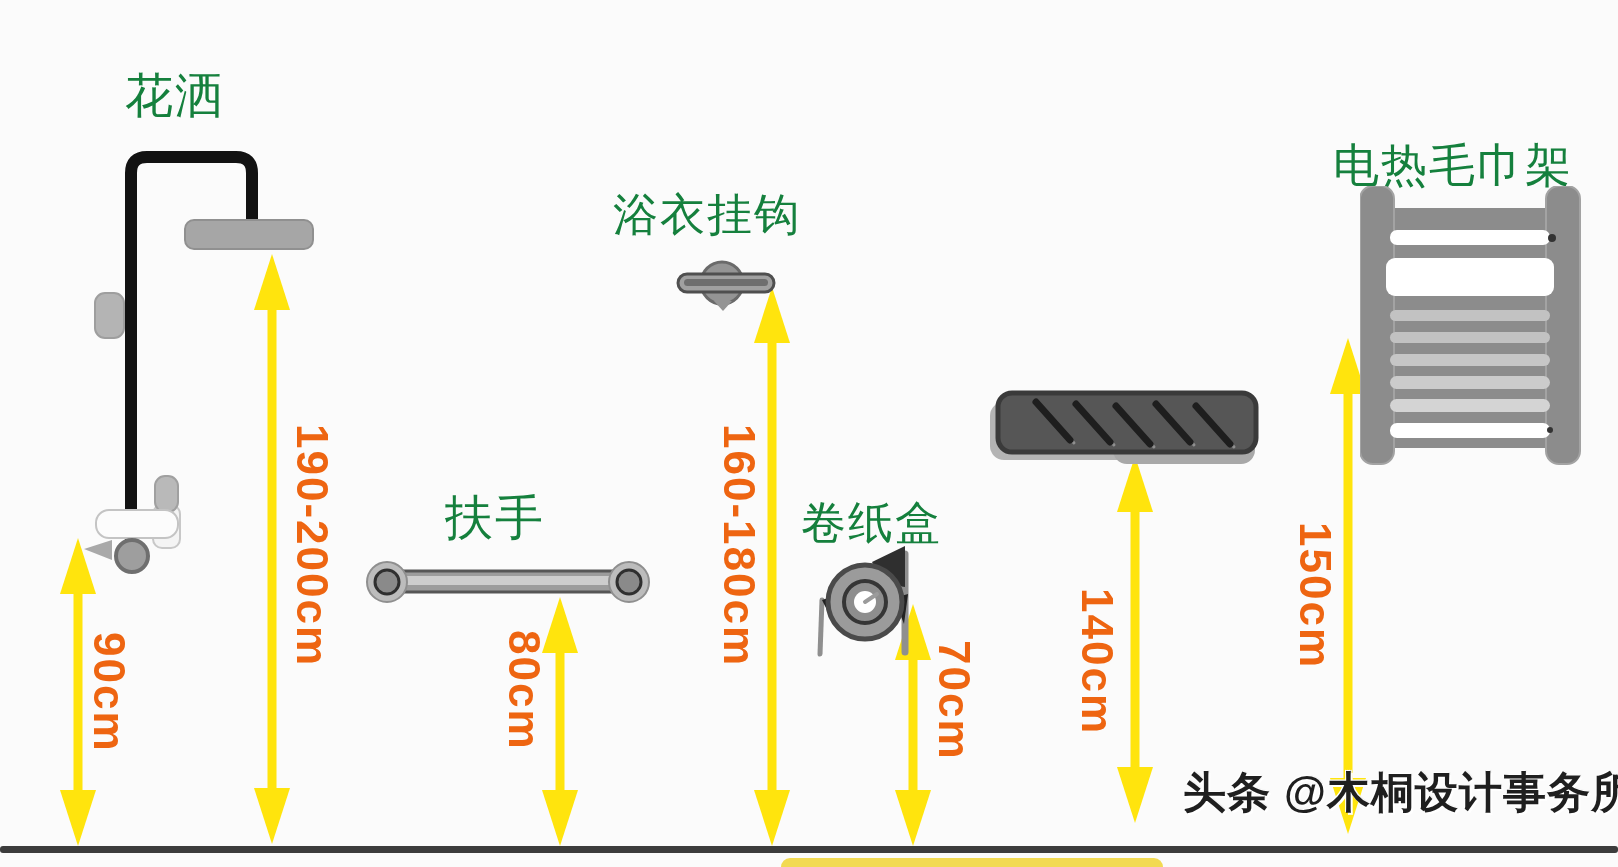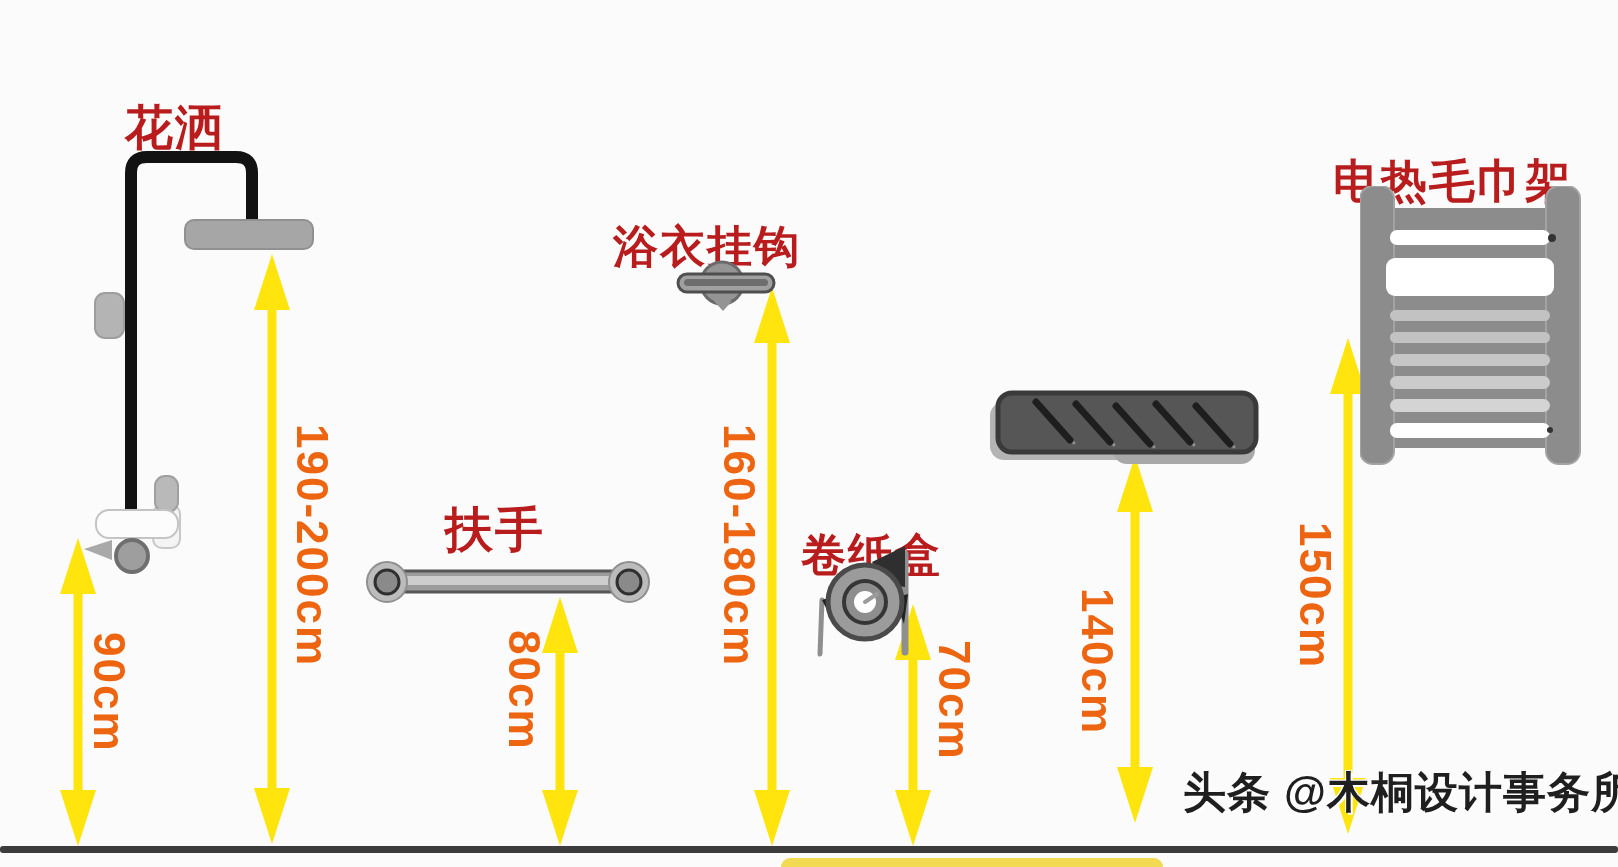--- a/index.html
+++ b/index.html
@@ -3,22 +3,22 @@
 <meta charset="utf-8">
 <style>
   html,body{margin:0;padding:0;background:#e9e9e9;}
   #stage{
     position:relative;width:1618px;height:867px;overflow:hidden;
     background:#fbfbfb;
     font-family:"Liberation Sans","DejaVu Sans",sans-serif;
   }
   .abs{position:absolute;}
   .fixture-label{
-    position:absolute;color:#b91c1c;font-weight:bold;white-space:nowrap;
-    letter-spacing:2px;line-height:1;margin-top:32px;
+    position:absolute;color:#15803d;font-weight:normal;white-space:nowrap;
+    letter-spacing:2px;line-height:1;
   }
   .dim-label{
     position:absolute;color:#EE6511;font-weight:bold;white-space:nowrap;
     writing-mode:vertical-rl;text-orientation:mixed;line-height:1;
     font-size:44px;width:48px;text-align:left;letter-spacing:2px;
   }
   .arrow-svg{position:absolute;display:block;}
   #floor-line{position:absolute;left:0;top:846px;width:1618px;height:7px;background:#3c3c3c;border-radius:3px;}
   #bottom-strip{position:absolute;left:781px;top:858px;width:382px;height:9px;background:#F2DA52;border-radius:14px 14px 0 0;}
   #watermark{
@@ -28,24 +28,24 @@
     z-index:6;
   }
   svg{display:block;}
 </style>
 </head>
 <body>
 
 <div id="stage">
 
   <div class="fixture-label" style="left:125px;top:72px;font-size:48px;">花洒</div>
-  <div class="fixture-label" style="left:445px;top:474px;font-size:48px;">扶手</div>
+  <div class="fixture-label" style="left:445px;top:494px;font-size:48px;">扶手</div>
   <div class="fixture-label" style="left:613px;top:192px;font-size:45px;">浴衣挂钩</div>
   <div class="fixture-label" style="left:801px;top:500px;font-size:45px;">卷纸盒</div>
-  <div class="fixture-label" style="left:1333px;top:126px;font-size:46px;">电热毛巾架</div>
+  <div class="fixture-label" style="left:1333px;top:142px;font-size:46px;">电热毛巾架</div>
 
   <div class="dim-label" style="left:83px;top:632px;">90cm</div>
   <div class="dim-label" style="left:286px;top:424px;">190-200cm</div>
   <div class="dim-label" style="left:498px;top:630px;">80cm</div>
   <div class="dim-label" style="left:713px;top:424px;">160-180cm</div>
   <div class="dim-label" style="left:928px;top:640px;">70cm</div>
   <div class="dim-label" style="left:1071px;top:588px;">140cm</div>
   <div class="dim-label" style="left:1289px;top:522px;">150cm</div>
 
   <svg class="arrow-svg" style="left:56px;top:538px;" width="44" height="308" viewBox="0 0 44 308">

